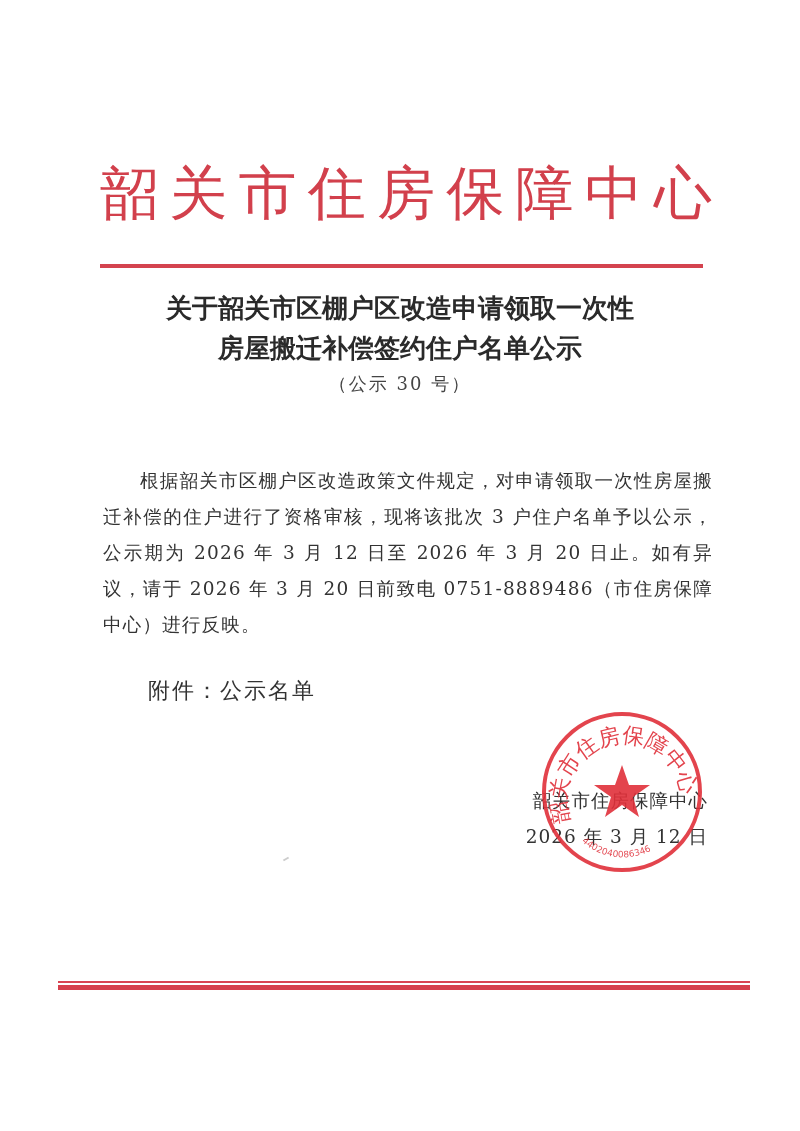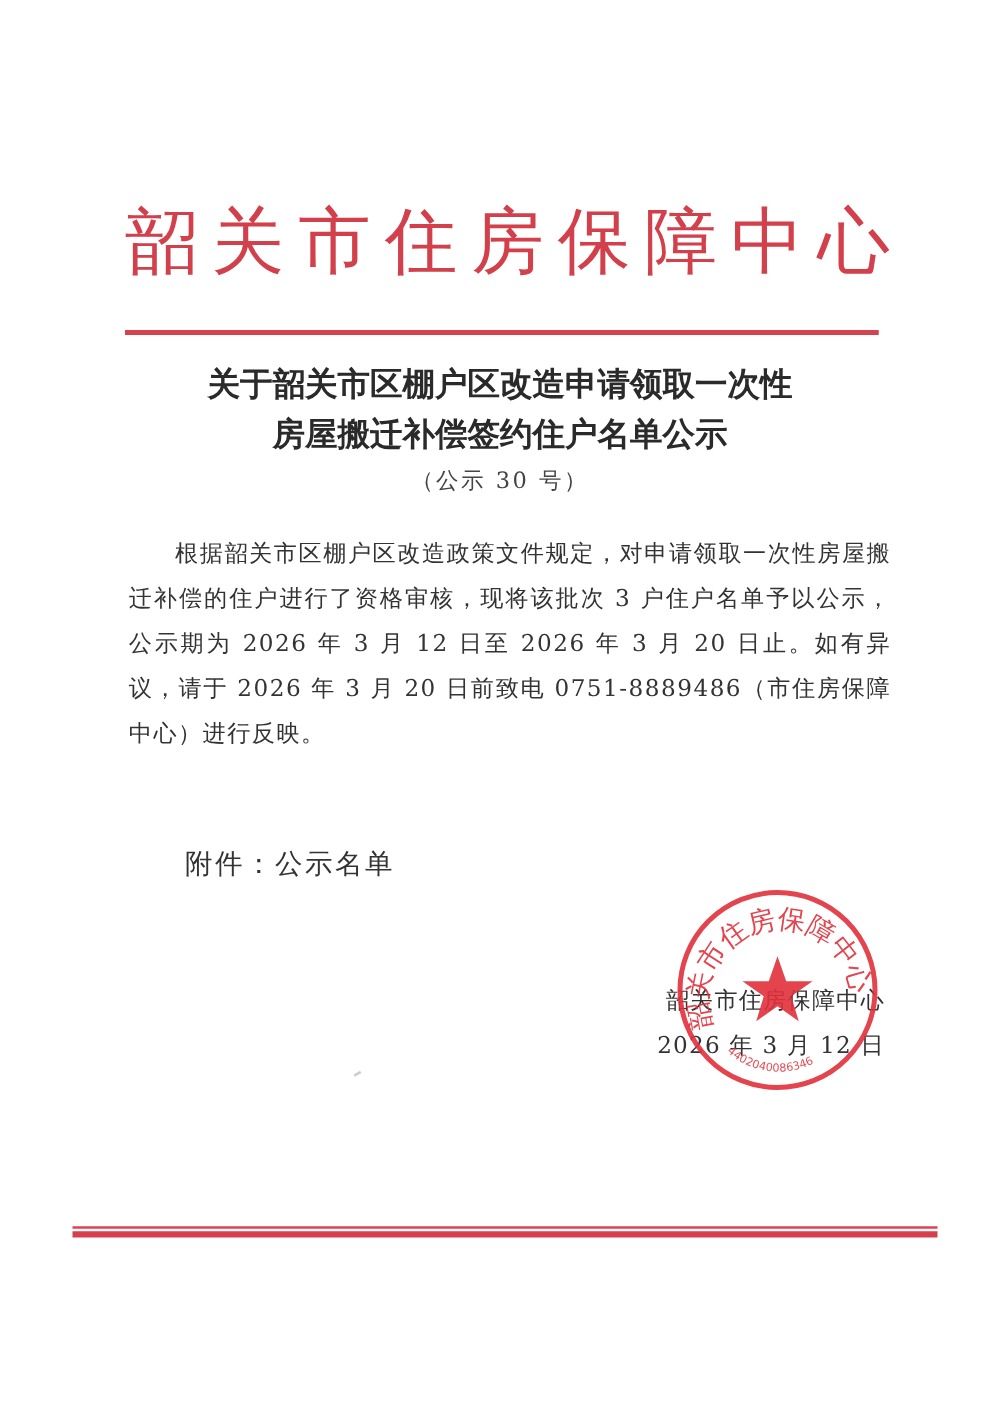--- a/index.html
+++ b/index.html
@@ -68,21 +68,21 @@
   <span>障</span>
   <span>中</span>
   <span>心</span>
 </div>
 <div class="rule-top"></div>
 
 <div class="doc-title l1">关于韶关市区棚户区改造申请领取一次性</div>
 <div class="doc-title l2">房屋搬迁补偿签约住户名单公示</div>
 <div class="doc-number">（公示 30 号）</div>
 
-<div class="body-text" style="top:426px;">
+<div class="body-text" style="top:463px;">
   <p>根据韶关市区棚户区改造政策文件规定，对申请领取一次性房屋搬迁补偿的住户进行了资格审核，现将该批次 3 户住户名单予以公示，公示期为 2026 年 3 月 12 日至 2026 年 3 月 20 日止。如有异议，请于 2026 年 3 月 20 日前致电 0751-8889486（市住房保障中心）进行反映。</p>
 </div>
 
 <div class="attachment">附件：公示名单</div>
 
 <div class="signature">
   <div>韶关市住房保障中心</div>
   <div>2026 年 3 月 12 日</div>
 </div>
 

